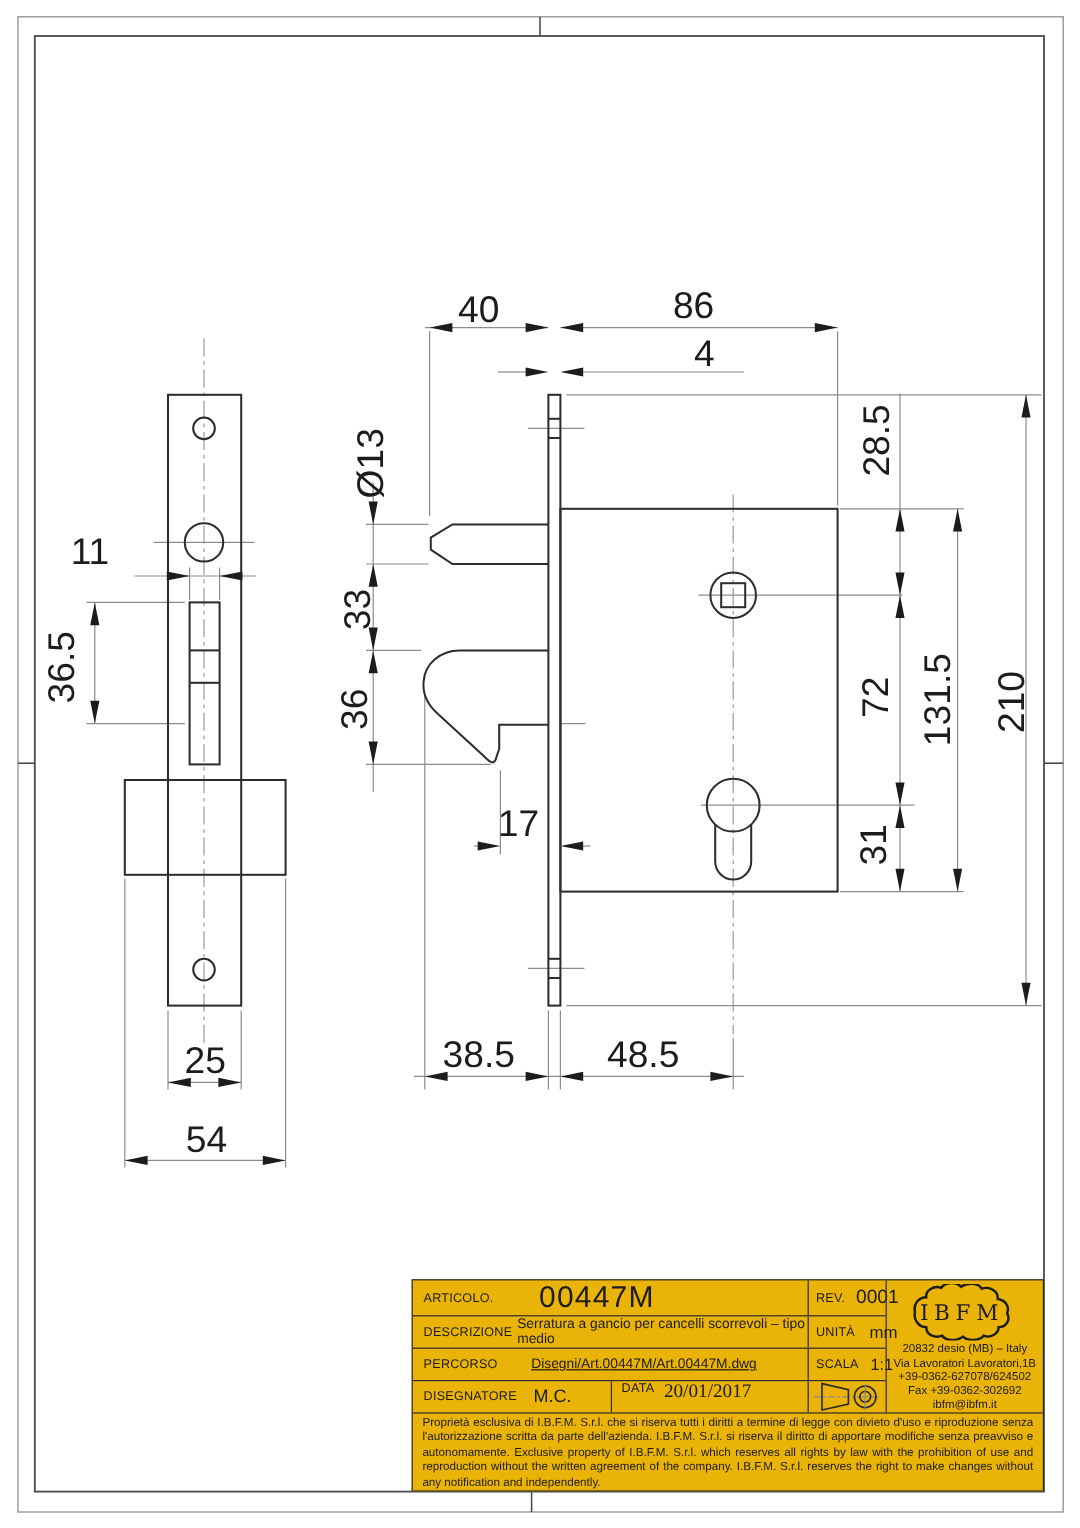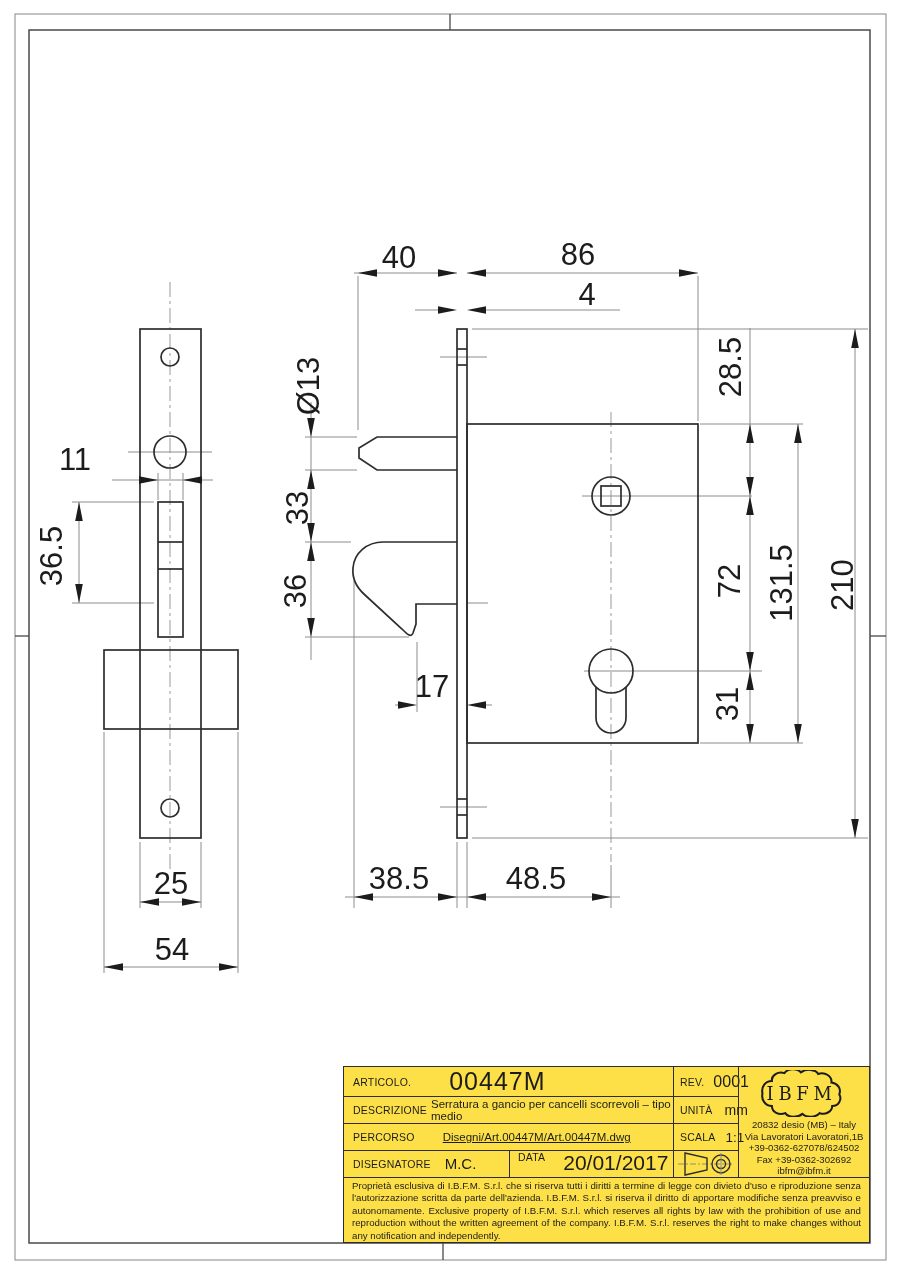--- a/index.html
+++ b/index.html
@@ -2,39 +2,39 @@
 <html><head>
 <meta charset="utf-8">
 <style>
   html,body{margin:0;padding:0;background:#e8e8e8;}
   #sheet{position:relative;width:900px;height:1273px;background:#ffffff;overflow:hidden;
          font-family:"Liberation Sans",sans-serif;}
   #drawing{position:absolute;left:0;top:0;}
   
   #titleblock{position:absolute;left:343px;top:1066px;width:527px;height:177px;
               border:1.4px solid #2d2d2d;box-sizing:border-box;display:flex;flex-direction:column;
-              background:#fde047;color:#1c1c1c;}
+              background:#eab308;color:#1c1c1c;}
   .tb-top{display:flex;flex:1 1 auto;min-height:0;}
   .tb-left{width:394px;display:flex;flex-direction:column;}
   .tb-row{display:flex;border-bottom:1.2px solid #2d2d2d;box-sizing:border-box;align-items:center;}
   .tb-row.r1{height:34px;} .tb-row.r2{height:31px;} .tb-row.r3{height:30px;} .tb-row.r4{height:29px;border-bottom:none;}
   .tb-cell-main{flex:1 1 auto;display:flex;align-items:center;padding-left:9px;box-sizing:border-box;height:100%;}
   .tb-cell-mid{width:65px;flex:0 0 65px;border-left:1.2px solid #2d2d2d;display:flex;align-items:center;
                padding-left:6px;box-sizing:border-box;height:100%;}
   .tb-label{font-size:10.5px;letter-spacing:.2px;color:#1c1c1c;white-space:nowrap;}
   .tb-art{font-size:25px;margin-left:38px;letter-spacing:1px;}
   .tb-desc{font-size:11.5px;margin-left:4px;}
   .tb-path{font-size:11.5px;margin-left:28px;text-decoration:underline;}
   .tb-des{font-size:15px;margin-left:14px;}
   .tb-rev-val{font-size:16px;margin-left:9px;}
   .tb-mm{font-size:14px;margin-left:12px;}
   .tb-scala{font-size:13.5px;margin-left:10px;}
   .tb-date-cell{width:164px;flex:0 0 164px;border-left:1.2px solid #2d2d2d;display:flex;align-items:flex-start;
                 padding-left:8px;box-sizing:border-box;height:100%;}
-  .tb-date-val{font-size:21px;margin-left:18px;}
+  .tb-date-val{font-size:16px;margin-left:8px;font-family:Liberation Serif, serif;}
   .tb-logo-col{flex:1 1 auto;border-left:1.2px solid #2d2d2d;display:flex;flex-direction:column;
                align-items:center;padding-top:3px;box-sizing:border-box;}
   .tb-address{font-size:9.6px;line-height:11.6px;text-align:center;margin-top:2px;white-space:nowrap;}
   .tb-disclaimer{border-top:1.2px solid #2d2d2d;flex:0 0 53px;font-size:9.7px;line-height:12.4px;
                  text-align:justify;padding:2px 8px 0 8px;box-sizing:border-box;color:#1c1c1c;}
   .logo-svg{display:block;}
   .sym-cell{justify-content:center;padding-left:0;}
 </style>
 </head>
 <body>

